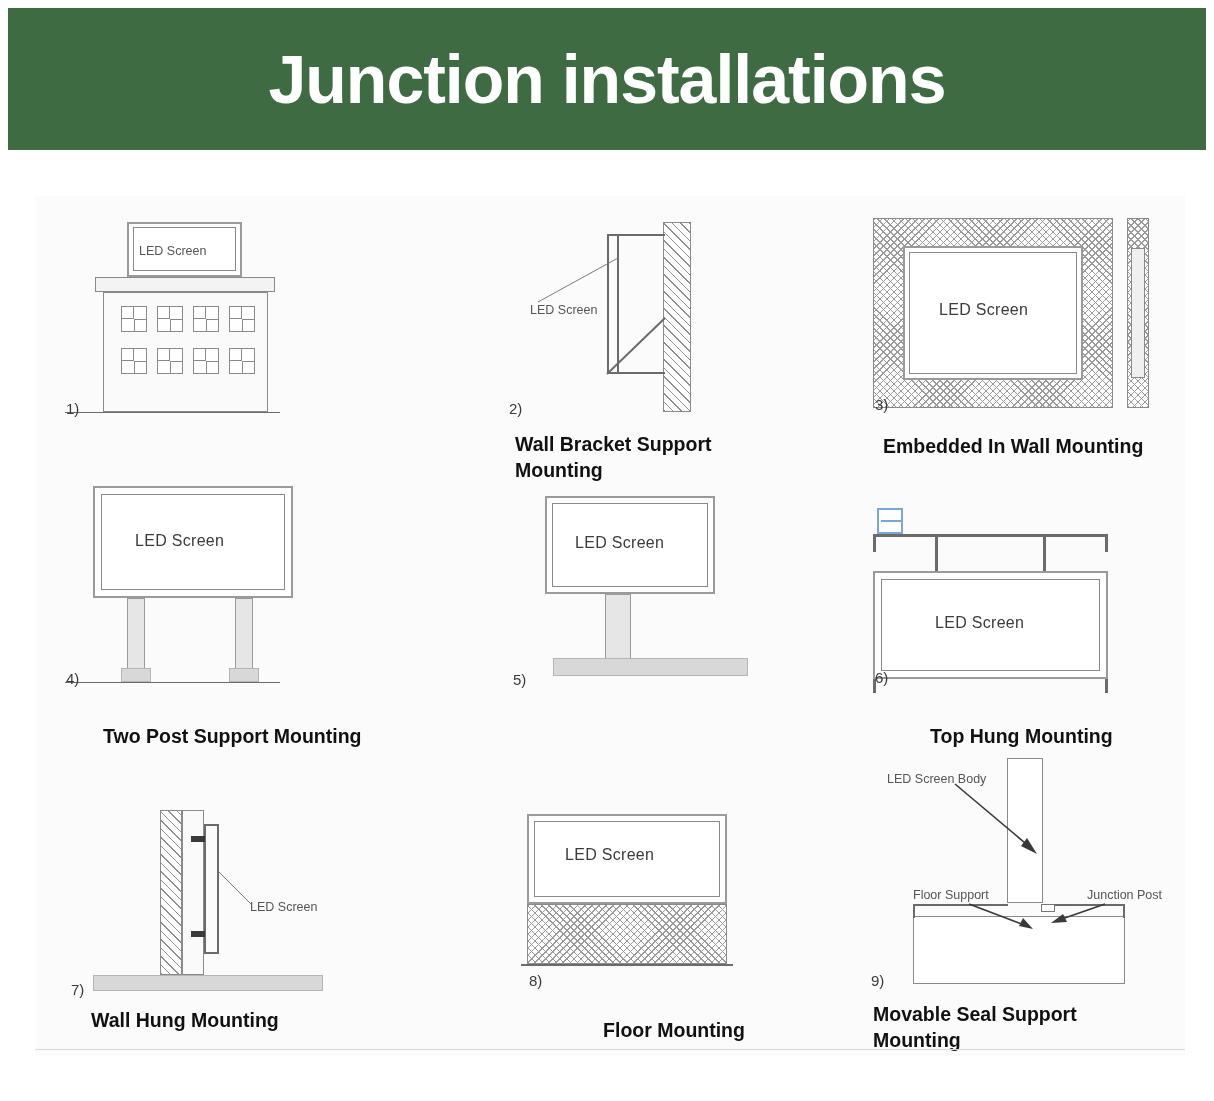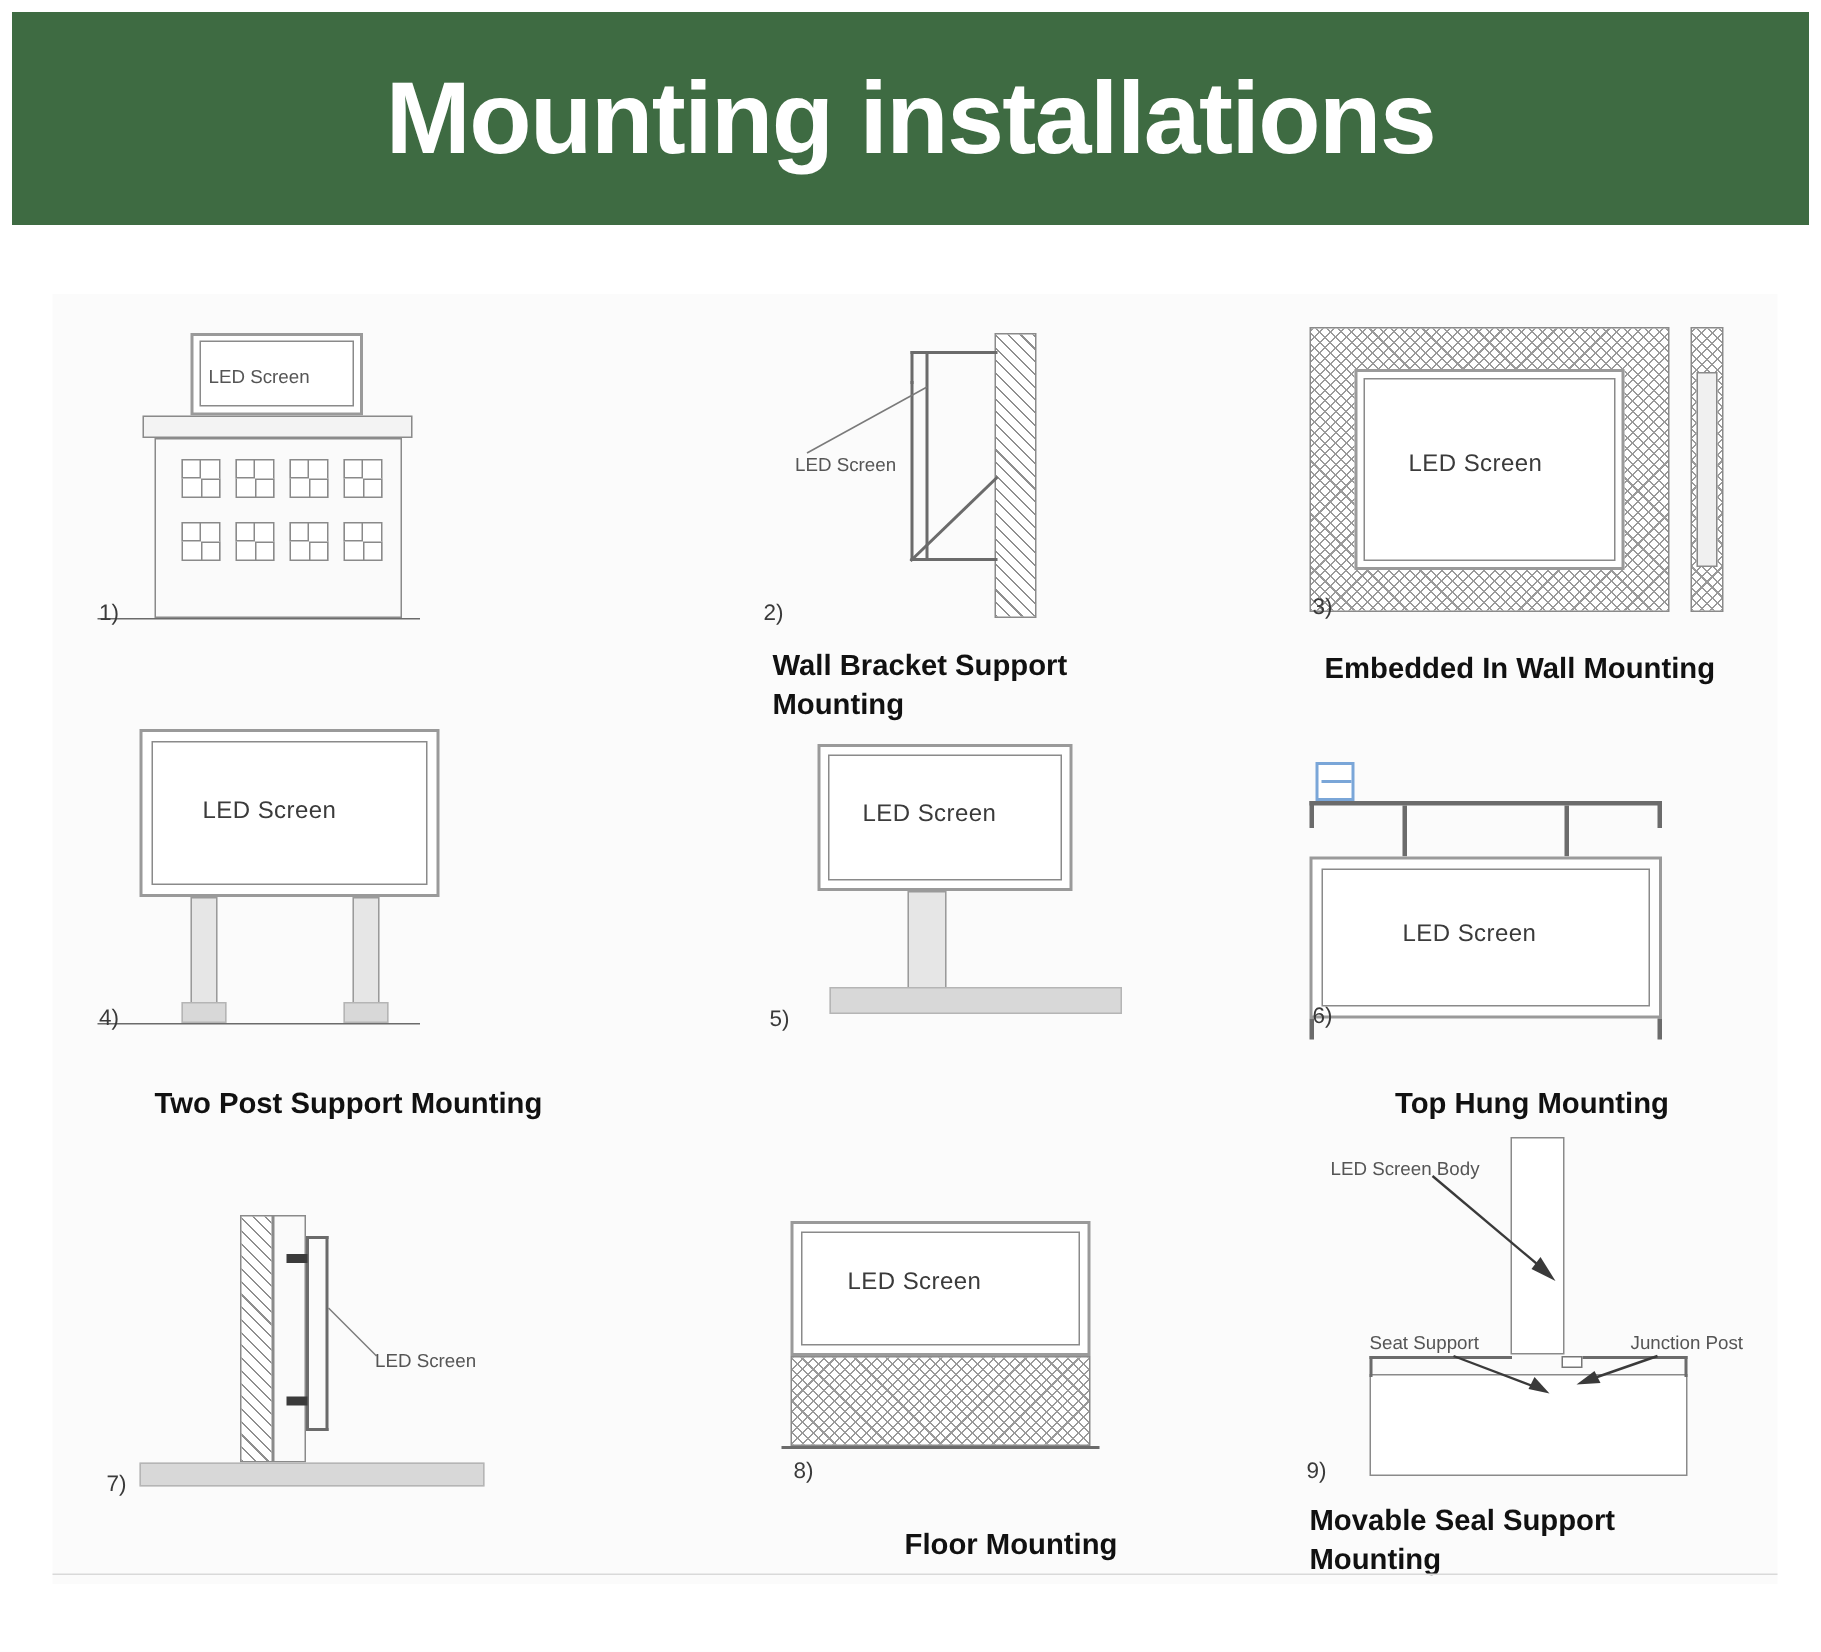--- a/index.html
+++ b/index.html
@@ -108,21 +108,21 @@
     top: 1049px;
     width: 1150px;
     height: 1px;
     background: #d9d9d9;
   }
 </style>
 </head>
 <body>
 
 <div class="header-band">
-  <div class="header-title">Mounting installations</div>
+  <div class="header-title">Junction installations</div>
 </div>
 
 <div class="content">
   <div class="grid">
 
     <div class="cell" style="left:0px;top:0px;width:400px;height:290px;">
       <div class="fig">
 
         <div class="box2" style="left:92px;top:26px;width:115px;height:55px;"></div>
         <div class="box" style="left:98px;top:31px;width:103px;height:44px;"></div>
@@ -269,20 +269,21 @@
         <div class="ln" style="left:156px;top:155px;width:14px;height:6px;background:#3a3a3a;"></div>
 
         <svg style="position:absolute;left:183px;top:95px;width:35px;height:35px;" viewBox="0 0 35 35">
           <line x1="1" y1="1" x2="33" y2="33" stroke="#7a7a7a" stroke-width="1"></line>
         </svg>
         <span class="lbl" style="left:215px;top:124px;">LED Screen</span>
 
         <div class="grey-bar" style="left:58px;top:199px;width:230px;height:16px;"></div>
         <span class="index" style="left:36px;top:205px;">7)</span>
       </div>
+      <div class="caption" style="left:56px;top:232px;width:320px;">Wall Hung Mounting</div>
     </div>
 
     <div class="cell" style="left:400px;top:580px;width:400px;height:280px;">
       <div class="fig">
         <div class="box2" style="left:92px;top:38px;width:200px;height:90px;"></div>
         <div class="box" style="left:99px;top:45px;width:186px;height:76px;"></div>
         <span class="lbl-big" style="left:130px;top:70px;">LED Screen</span>
         <div class="hatch" style="left:92px;top:128px;width:200px;height:60px;"></div>
         <div class="ln" style="left:86px;top:188px;width:212px;height:2px;"></div>
         <span class="index" style="left:94px;top:196px;">8)</span>
@@ -303,21 +304,21 @@
         <div class="ln" style="left:288px;top:128px;width:2px;height:14px;"></div>
 
         <div style="position:absolute;left:206px;top:128px;width:14px;height:8px;border:1px solid #777;box-sizing:border-box;background:#fff;"></div>
 
         <span class="lbl" style="left:52px;top:-4px;">LED Screen Body</span>
         <svg style="position:absolute;left:118px;top:6px;width:90px;height:76px;" viewBox="0 0 90 76">
           <line x1="2" y1="2" x2="78" y2="66" stroke="#3a3a3a" stroke-width="1.6"></line>
           <polygon points="84,72 68,64 74,56" fill="#3a3a3a"></polygon>
         </svg>
 
-        <span class="lbl" style="left:78px;top:112px;">Seat Support</span>
+        <span class="lbl" style="left:78px;top:112px;">Floor Support</span>
         <svg style="position:absolute;left:132px;top:126px;width:70px;height:30px;" viewBox="0 0 70 30">
           <line x1="2" y1="2" x2="60" y2="24" stroke="#3a3a3a" stroke-width="1.6"></line>
           <polygon points="66,27 52,24 56,16" fill="#3a3a3a"></polygon>
         </svg>
 
         <span class="lbl" style="left:252px;top:112px;">Junction Post</span>
         <svg style="position:absolute;left:214px;top:124px;width:58px;height:26px;" viewBox="0 0 58 26">
           <line x1="56" y1="4" x2="10" y2="20" stroke="#3a3a3a" stroke-width="1.6"></line>
           <polygon points="2,23 14,14 18,22" fill="#3a3a3a"></polygon>
         </svg>

